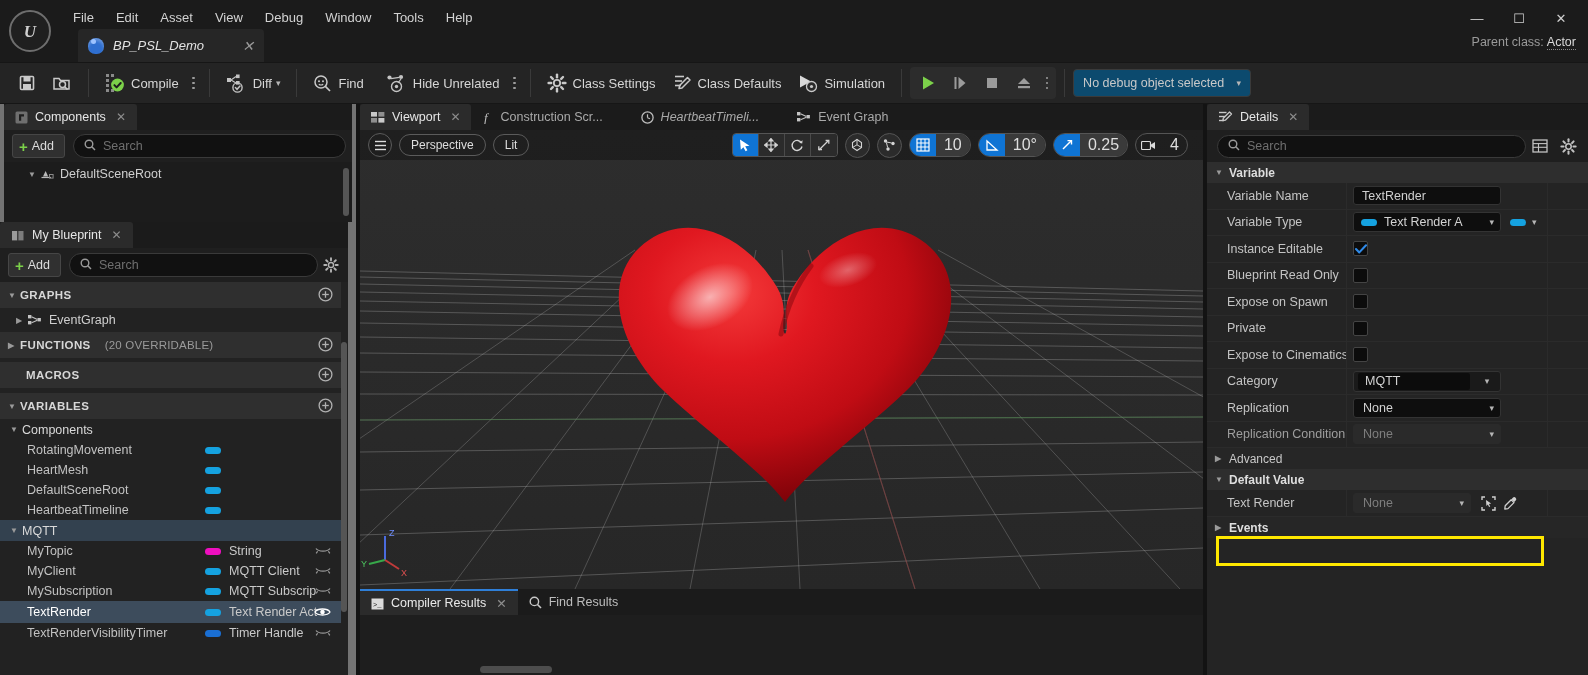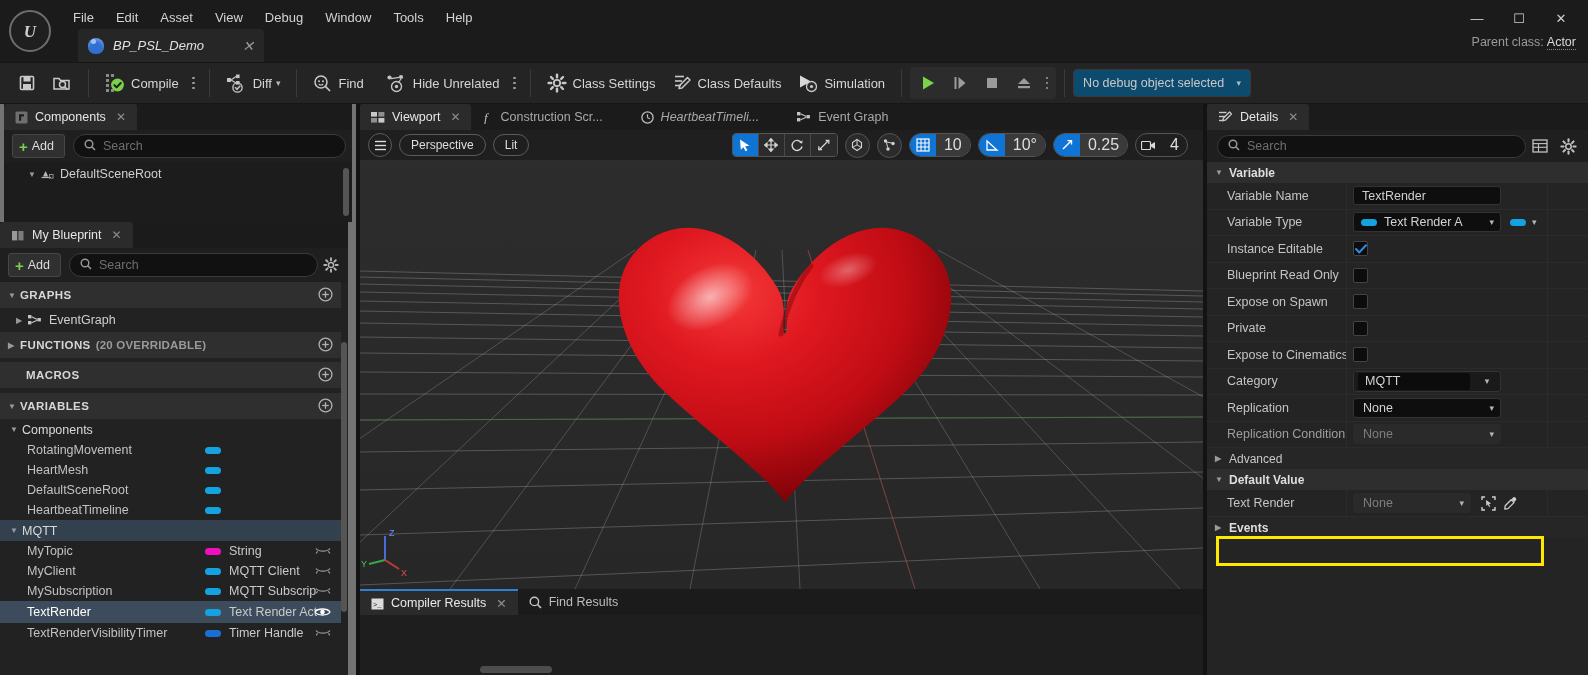--- a/index.html
+++ b/index.html
@@ -100,21 +100,21 @@
   .myblueprint-panel{ position:absolute; left:0; top:118px; width:348px; height:453px; }
   .mb-body{ position:absolute; left:0; top:26px; width:348px; height:427px; background:#222; }
   .mb-toolrow{ height:34px; display:flex; align-items:center; padding:5px 4px 5px 8px; background:#1f1f1f; }
   .gear-btn{ width:26px; height:24px; display:flex; align-items:center; justify-content:center; cursor:pointer; }
 
   .sec-header{
     height:26px; display:flex; align-items:center; background:#2f2f2f; padding:0 8px;
     font-size:11.5px; letter-spacing:.4px; font-weight:bold; color:#d7d7d7; cursor:pointer;
   }
   .sec-header .plus-circle{ margin-left:auto; }
-  .sec-sub{ font-weight:bold; color:#9a9a9a; margin-left:5px; letter-spacing:.2px; }
+  .sec-sub{ font-weight:normal; color:#9a9a9a; margin-left:14px; letter-spacing:.2px; }
   .item-row{ height:24px; display:flex; align-items:center; padding-left:16px; font-size:12.5px; color:#cfcfcf; cursor:pointer; }
   .cat-row{ height:21px; display:flex; align-items:center; padding-left:10px; font-size:12.5px; color:#d9d9d9; cursor:pointer; }
   .cat-row.hl{ background:#33414f; }
   .var-row{ height:20px; display:flex; align-items:center; padding-left:27px; font-size:12.5px; color:#c2c2c2; cursor:pointer; position:relative;}
   .var-row.selected{ background:#3d4c5c; color:#ffffff; }
   .pill{ width:16px; height:7px; border-radius:4px; flex:0 0 auto; }
   .var-type{ margin-left:8px; color:#c9c9c9; white-space:nowrap; overflow:hidden; }
   .var-right{ position:absolute; right:10px; display:flex; align-items:center; }
 
   

